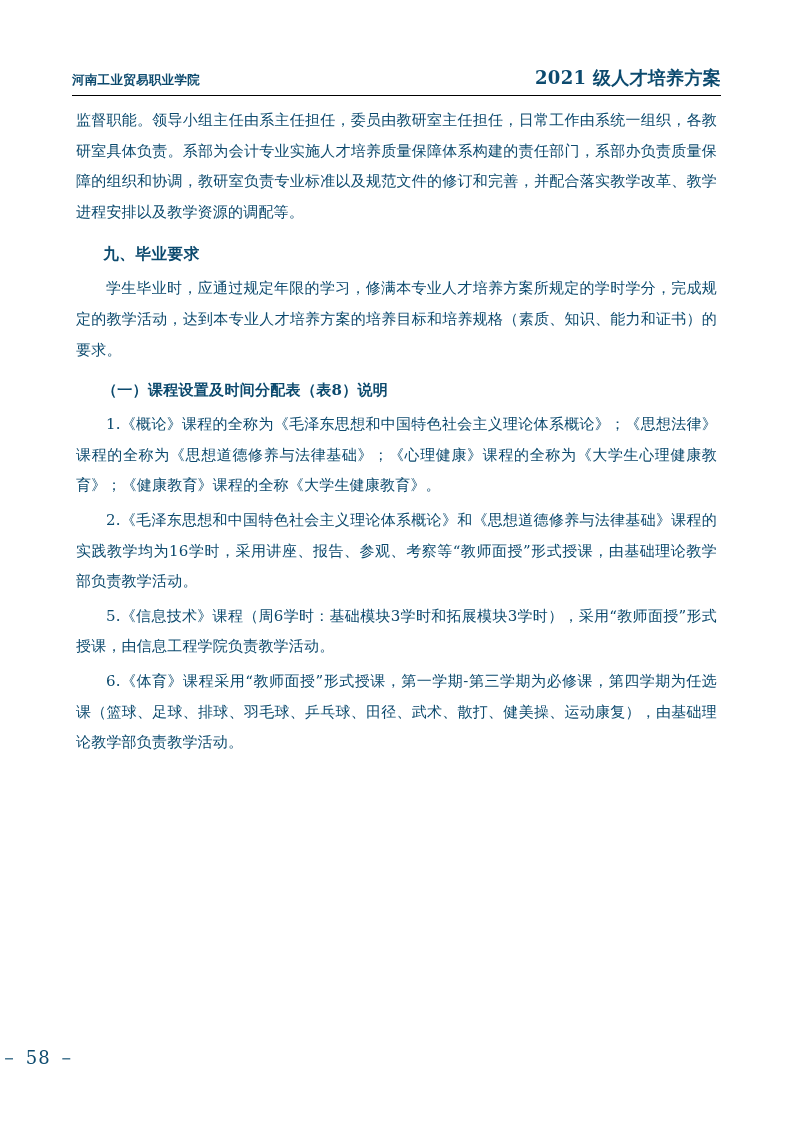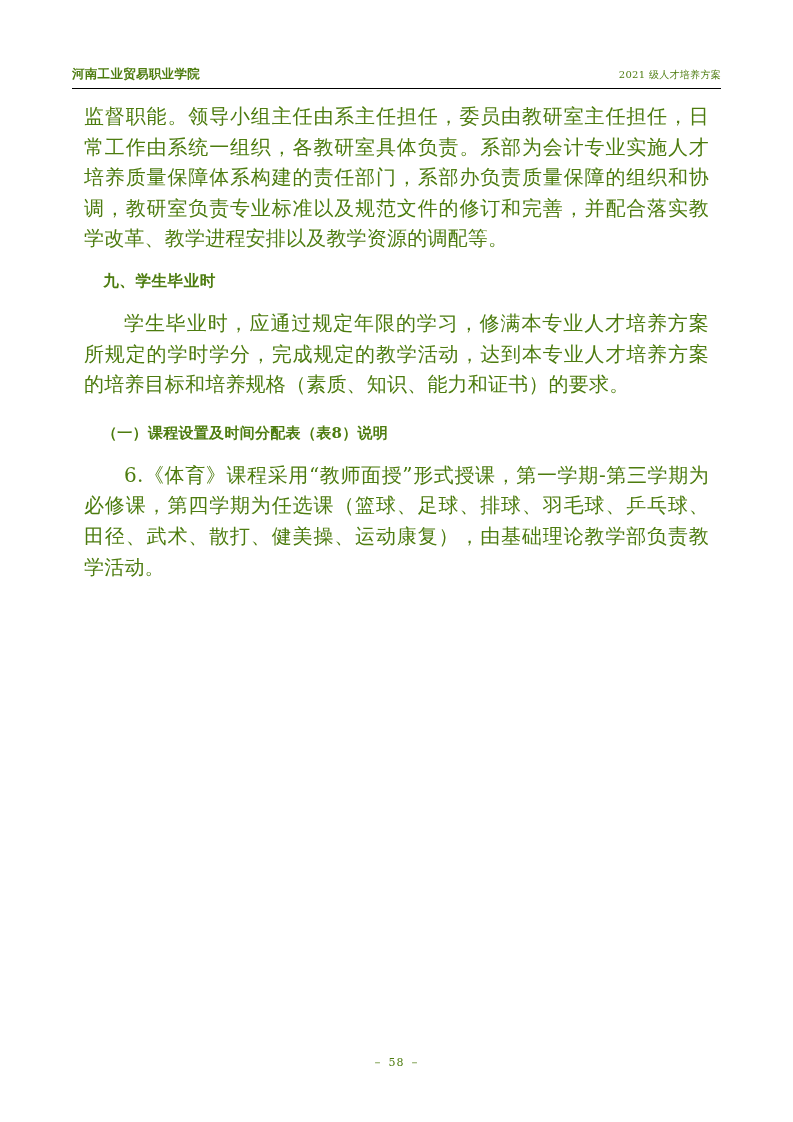--- a/index.html
+++ b/index.html
@@ -8,106 +8,109 @@
     background: #ffffff;
   }
   .page {
     position: relative;
     width: 793px;
     height: 1122px;
     background: #ffffff;
     margin: 0 auto;
     box-sizing: border-box;
     font-family: "DejaVu Serif", "Liberation Serif", serif;
-    color: #4d7c0f;
+    color: #0c4a6e;
   }
   .content {
     position: absolute;
     left: 72px;
     right: 72px;
     top: 66px;
   }
   .header-row {
     display: flex;
     justify-content: space-between;
     align-items: baseline;
     font-size: 12.5px;
     font-family: "DejaVu Serif", "Liberation Serif", serif;
     font-weight: bold;
     letter-spacing: 0.3px;
     padding-bottom: 5px;
   }
   .header-right {
-    font-weight: normal;
-    font-size: 10px;
+    font-weight: bold;
+    font-size: 18px;
   }
   .header-rule {
     border-bottom: 1.1px solid #000;
     margin-bottom: 9px;
   }
   p {
-    margin: 12px;
-    font-size: 20px;
+    margin: 4px;
+    font-size: 15px;
     line-height: 30.6px;
     text-align: justify;
     text-justify: inter-ideograph;
     letter-spacing: 0.2px;
   }
   p.indent {
     text-indent: 2em;
   }
   h2.section {
     margin: 12px 0 2px 0;
     font-size: 15.6px;
     font-weight: bold;
     text-indent: 2em;
     line-height: 30px;
     letter-spacing: 0.5px;
   }
   h3.subsection {
-    margin: 18px 0 0 0;
+    margin: 10px 0 0 0;
     font-size: 15px;
     font-weight: bold;
     text-indent: 2em;
     line-height: 30px;
     letter-spacing: 0.3px;
   }
   .footer {
     position: absolute;
     left: 0;
     right: 0;
     bottom: 52px;
-    text-align: center;
-    font-size: 11px;
+    text-align: left;
+    font-size: 18px;
     letter-spacing: 1px;
   }
 </style>
 </head>
 <body>
 
 <div class="page">
 
   <div class="content">
 
     <div class="header-row">
       <div>河南工业贸易职业学院</div>
       <div class="header-right">2021 级人才培养方案</div>
     </div>
     <div class="header-rule"></div>
 
     <p>监督职能。领导小组主任由系主任担任，委员由教研室主任担任，日常工作由系统一组织，各教研室具体负责。系部为会计专业实施人才培养质量保障体系构建的责任部门，系部办负责质量保障的组织和协调，教研室负责专业标准以及规范文件的修订和完善，并配合落实教学改革、教学进程安排以及教学资源的调配等。</p>
 
 
-    <h2 class="section">九、学生毕业时</h2>
+    <h2 class="section">九、毕业要求</h2>
 
     <p class="indent">学生毕业时，应通过规定年限的学习，修满本专业人才培养方案所规定的学时学分，完成规定的教学活动，达到本专业人才培养方案的培养目标和培养规格（素质、知识、能力和证书）的要求。</p>
 
 
     <h3 class="subsection">（一）课程设置及时间分配表（表8）说明</h3>
 
+    <p class="indent">1.《概论》课程的全称为《毛泽东思想和中国特色社会主义理论体系概论》；《思想法律》课程的全称为《思想道德修养与法律基础》；《心理健康》课程的全称为《大学生心理健康教育》；《健康教育》课程的全称《大学生健康教育》。</p>
+    <p class="indent">2.《毛泽东思想和中国特色社会主义理论体系概论》和《思想道德修养与法律基础》课程的实践教学均为16学时，采用讲座、报告、参观、考察等“教师面授”形式授课，由基础理论教学部负责教学活动。</p>
+    <p class="indent">5.《信息技术》课程（周6学时：基础模块3学时和拓展模块3学时），采用“教师面授”形式授课，由信息工程学院负责教学活动。</p>
     <p class="indent">6.《体育》课程采用“教师面授”形式授课，第一学期-第三学期为必修课，第四学期为任选课（篮球、足球、排球、羽毛球、乒乓球、田径、武术、散打、健美操、运动康复），由基础理论教学部负责教学活动。</p>
 
   </div>
 
   <div class="footer">
     <span>－ 58 －</span>
   </div>
 
 </div>
 

